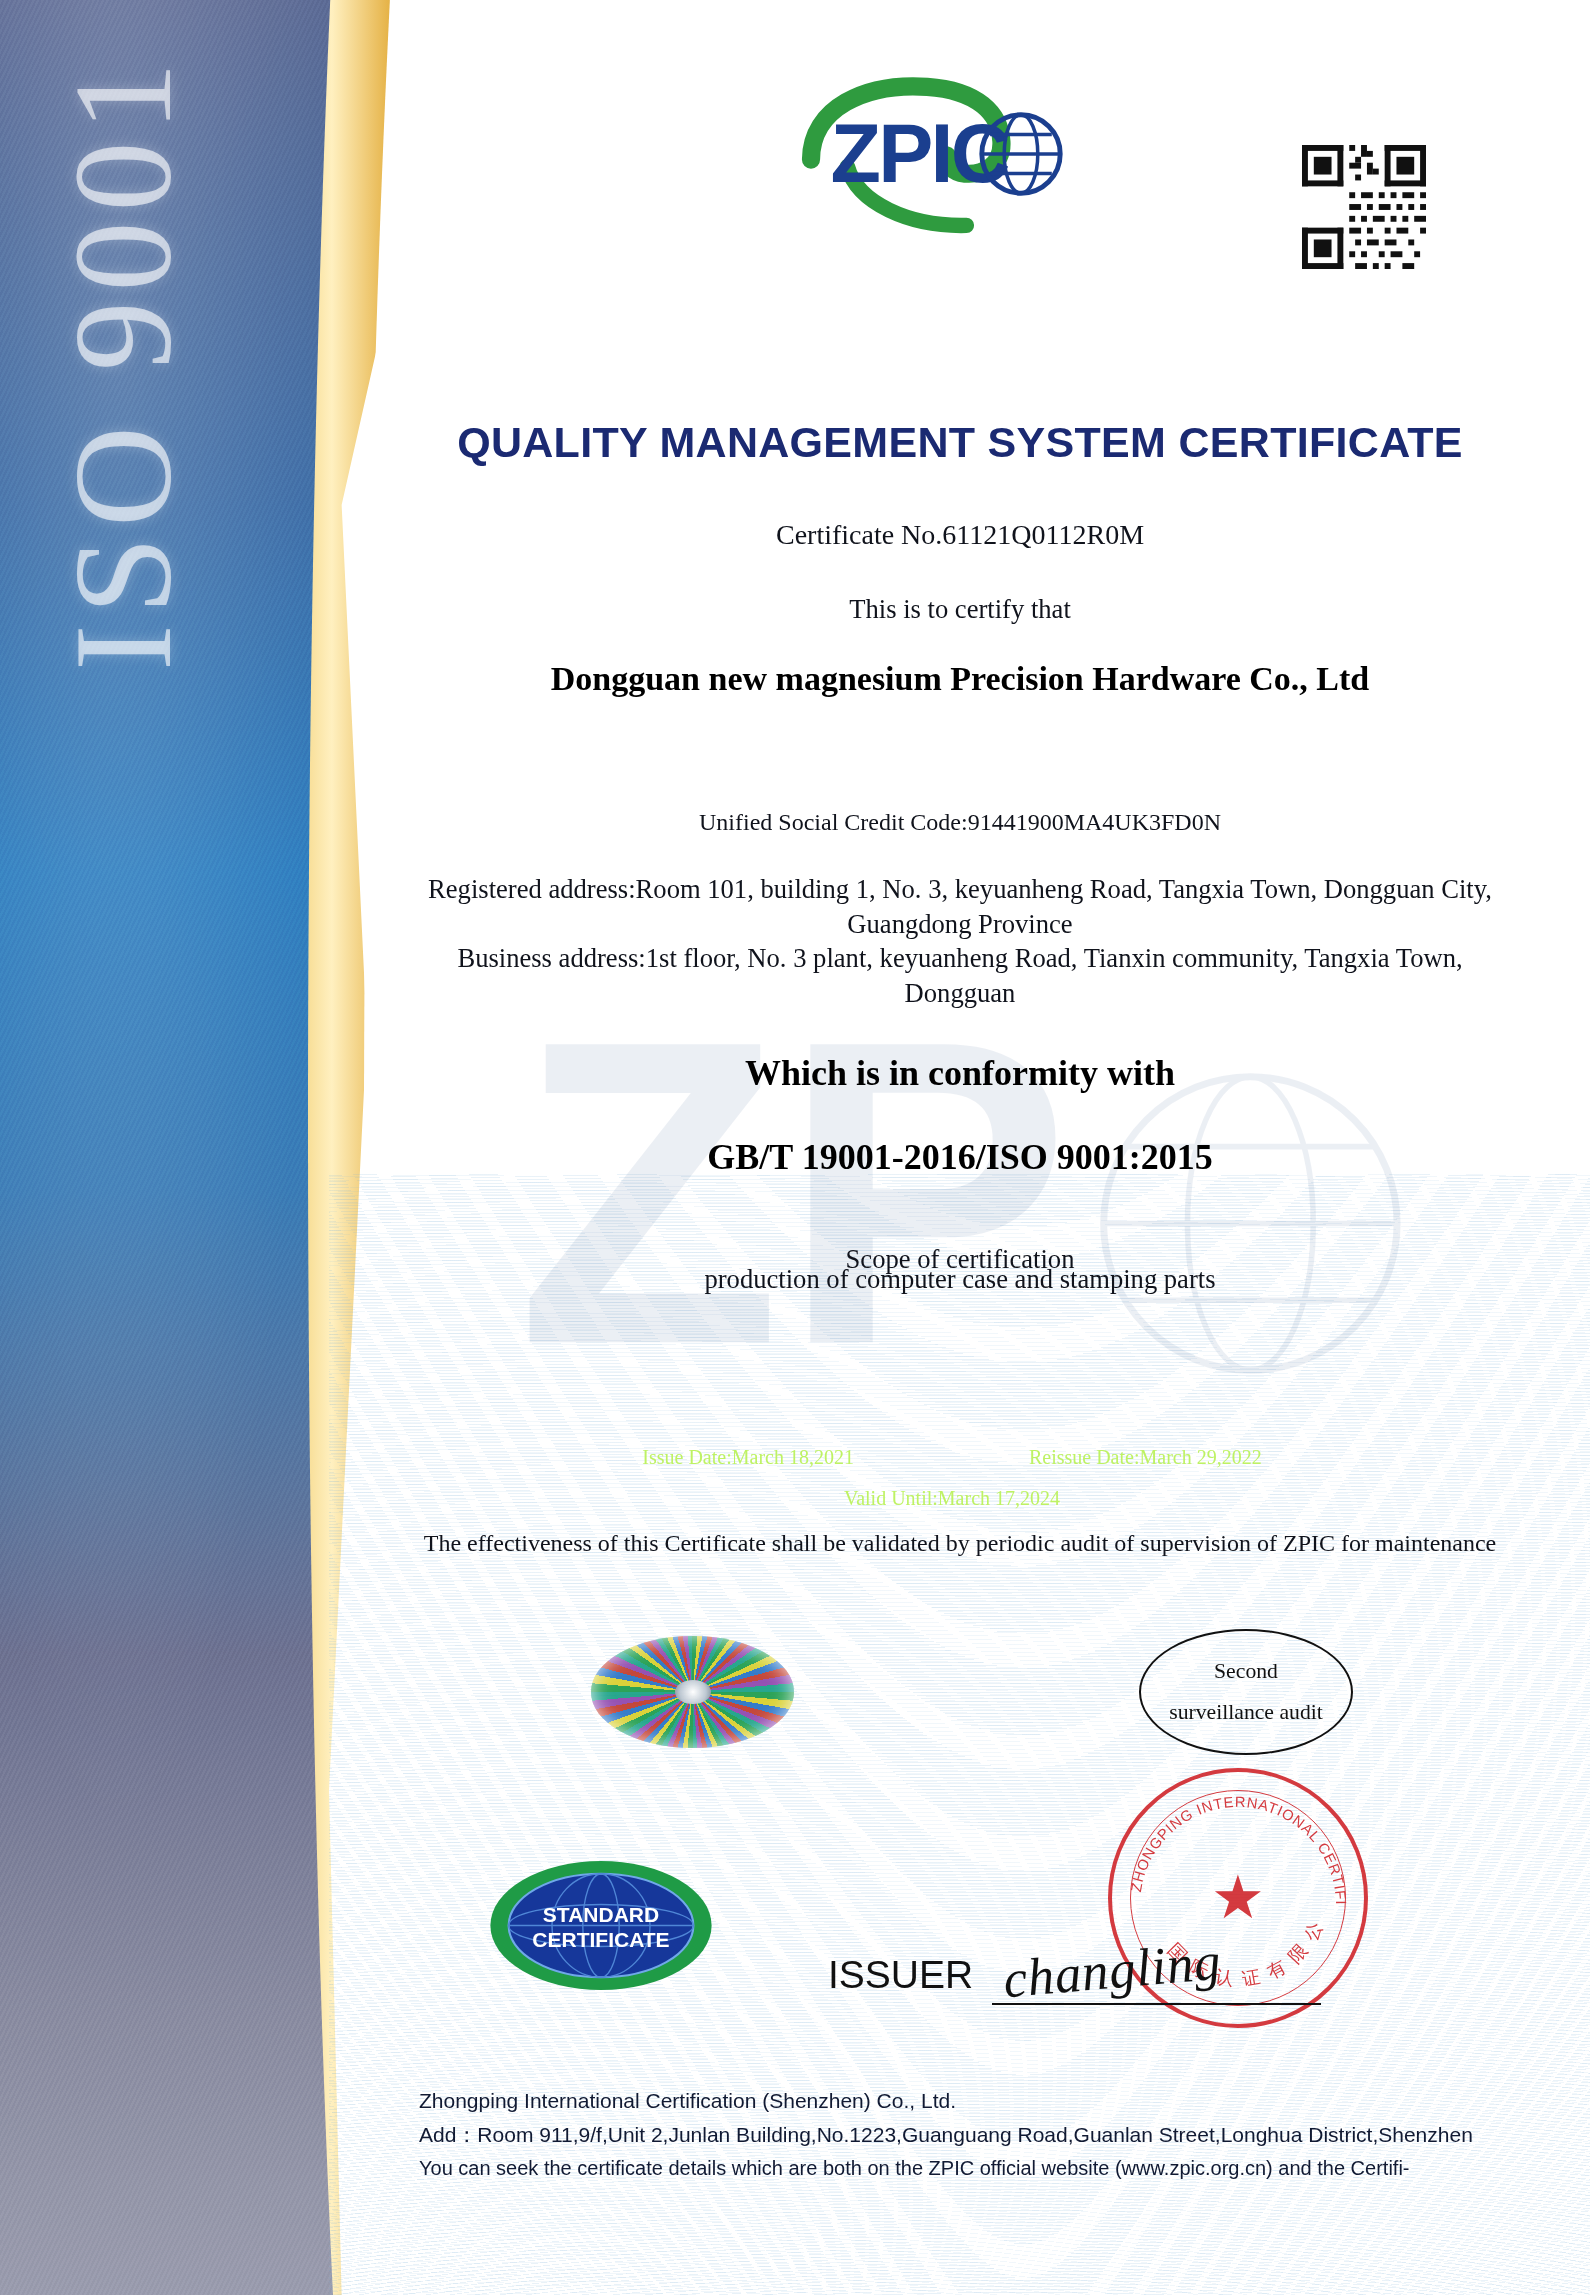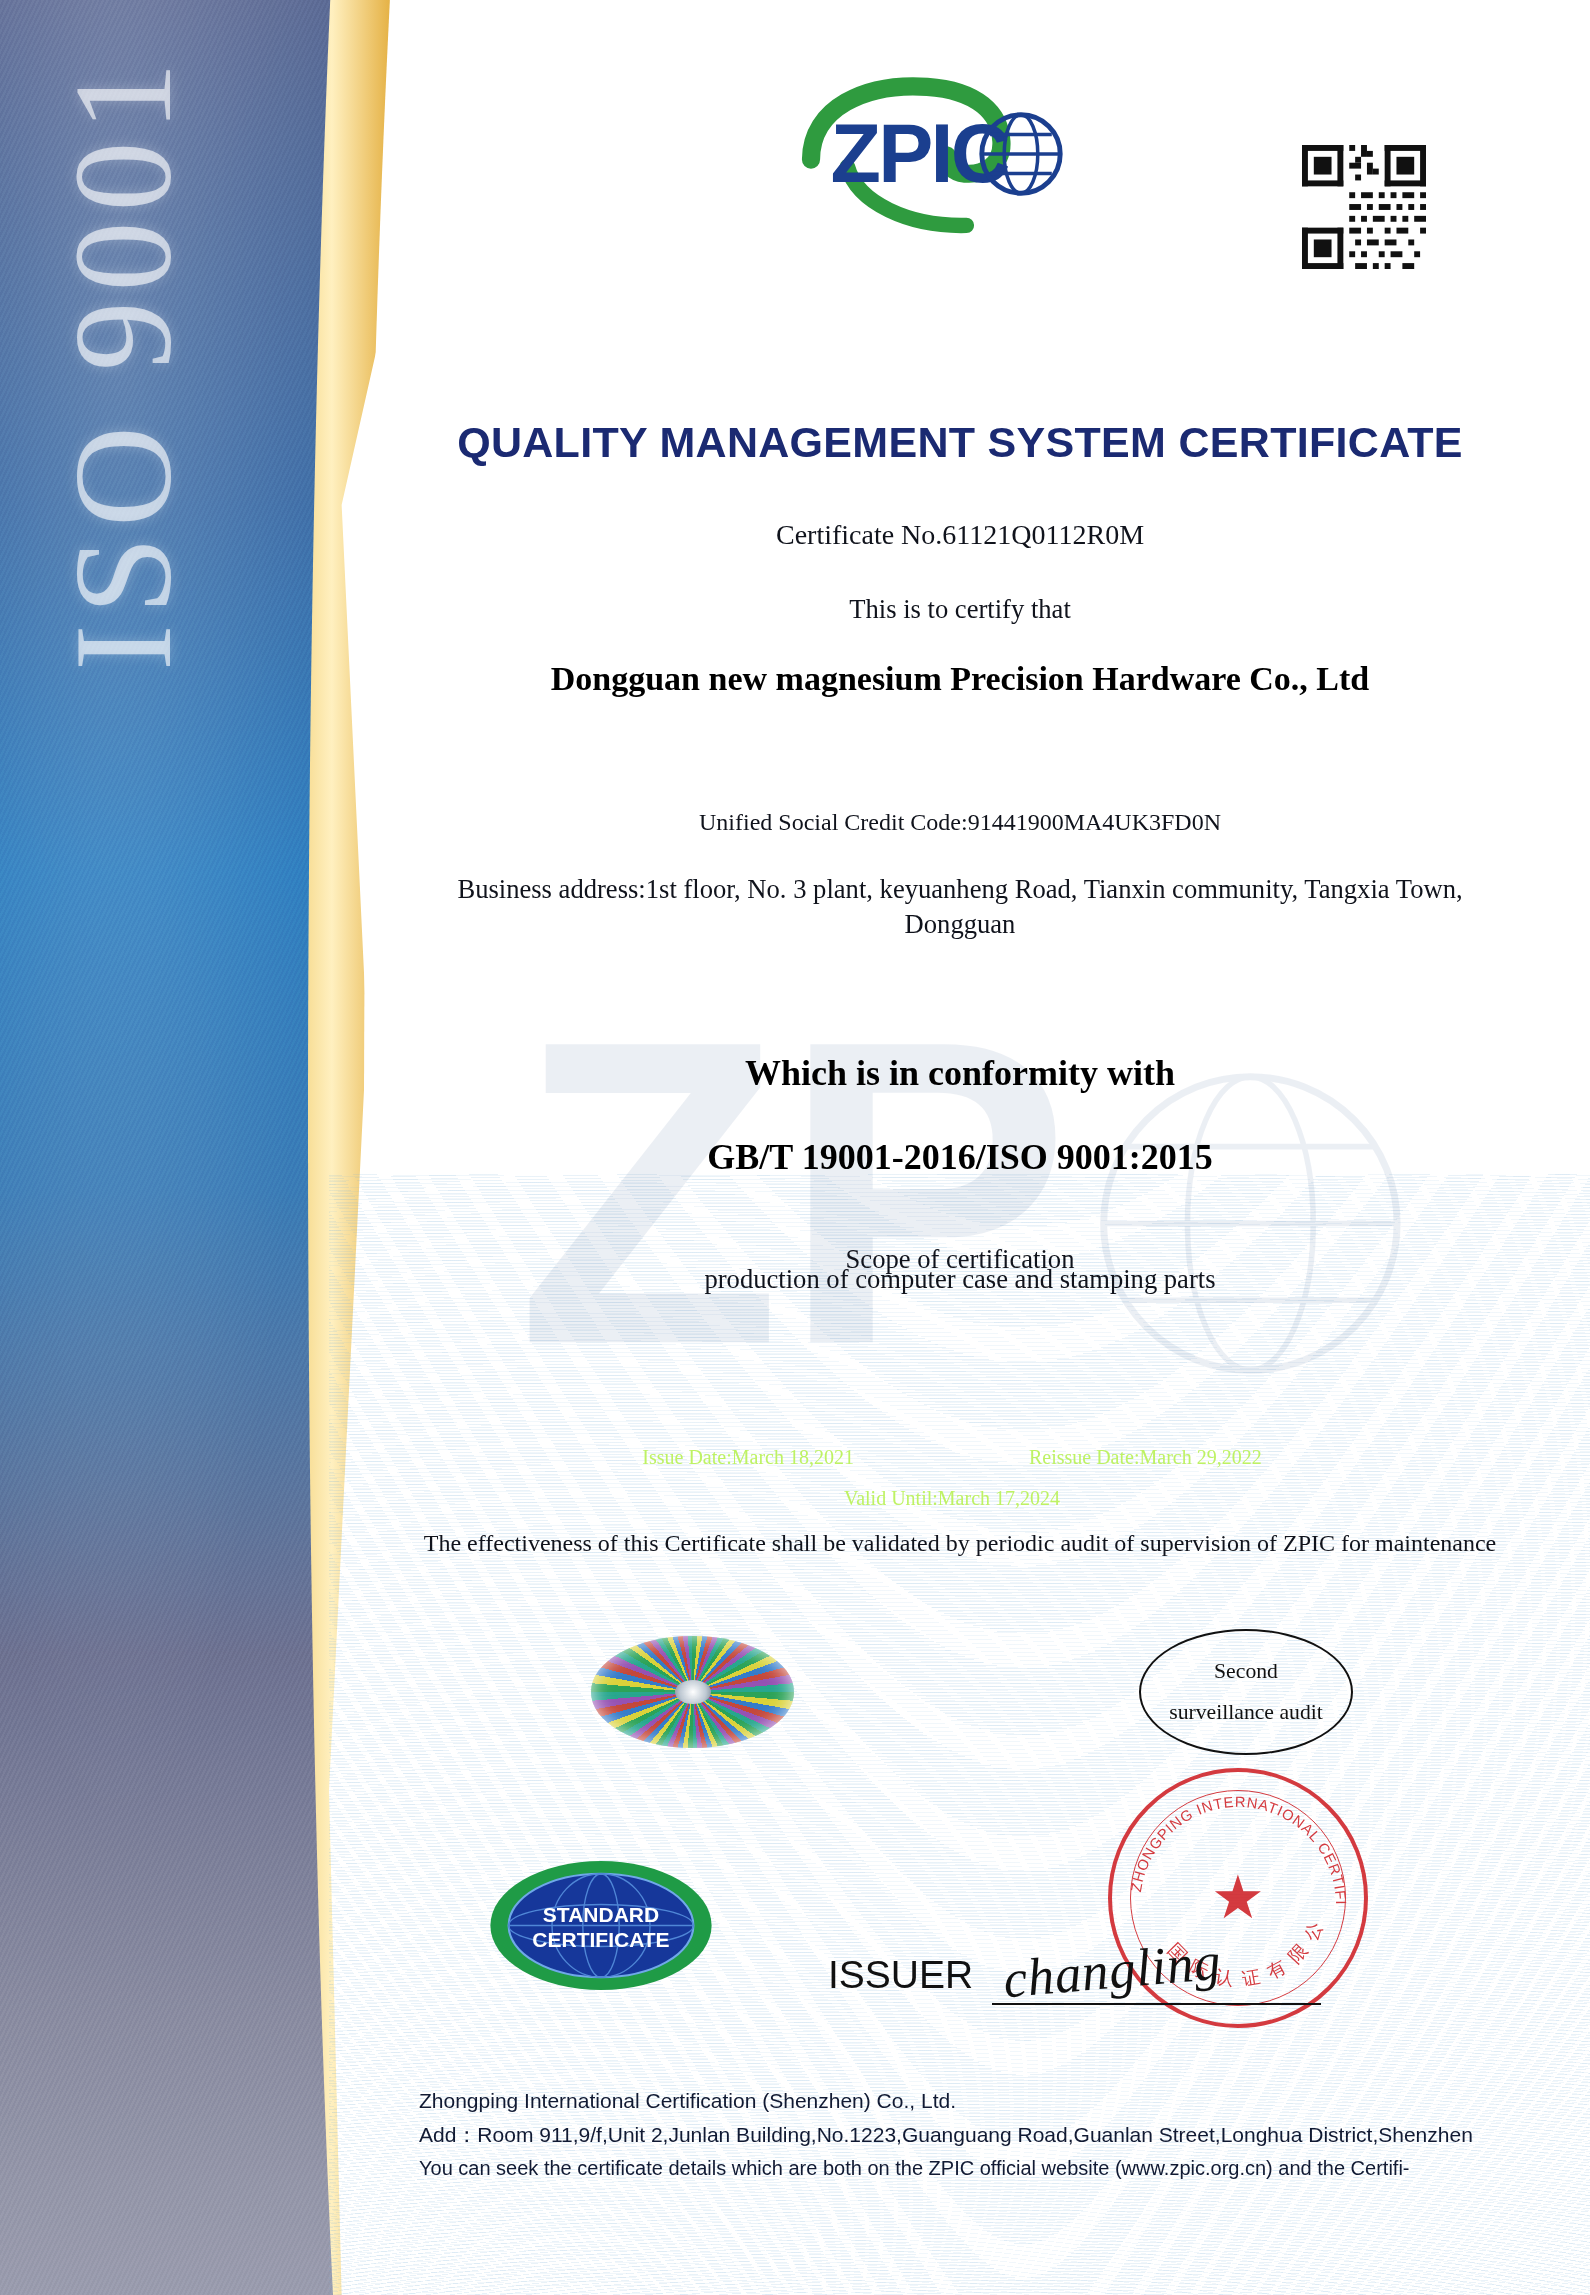--- a/index.html
+++ b/index.html
@@ -407,20 +407,21 @@
 
   <div class="content">
 
     <div id="title">QUALITY MANAGEMENT SYSTEM CERTIFICATE</div>
     <div id="certNo">Certificate No.61121Q0112R0M</div>
     <div id="certifyThat">This is to certify that</div>
     <div id="company">Dongguan new magnesium Precision Hardware Co., Ltd</div>
     <div id="credit">Unified Social Credit Code:91441900MA4UK3FD0N</div>
 
     <div id="addresses">
+      <div>Registered address:Room 101, building 1, No. 3, keyuanheng Road, Tangxia Town, Dongguan City, Guangdong Province</div>
       <div>Business address:1st floor, No. 3 plant, keyuanheng Road, Tianxin community, Tangxia Town, Dongguan</div>
     </div>
 
     <div id="conformity">Which is in conformity with</div>
     <div id="standard">GB/T 19001-2016/ISO 9001:2015</div>
     <div id="scopeTitle">Scope of certification</div>
     <div id="scopeText">production of computer case and stamping parts</div>
 
     <div id="dates">
       <div class="row1">

